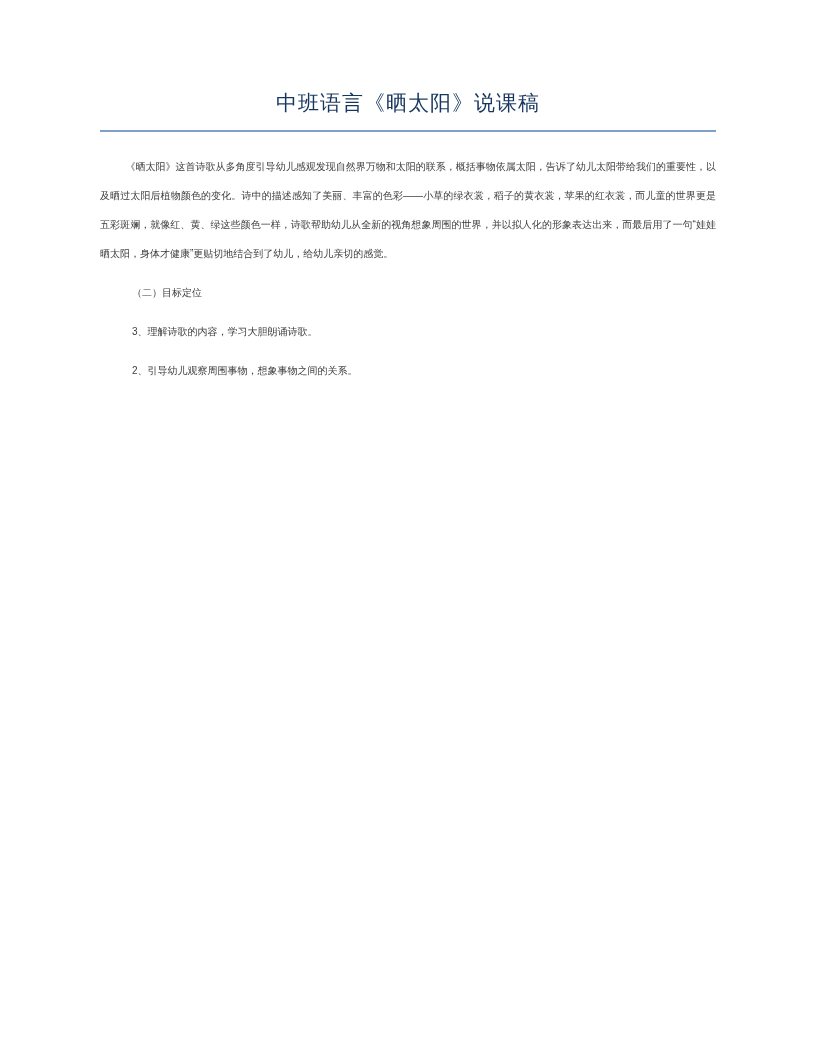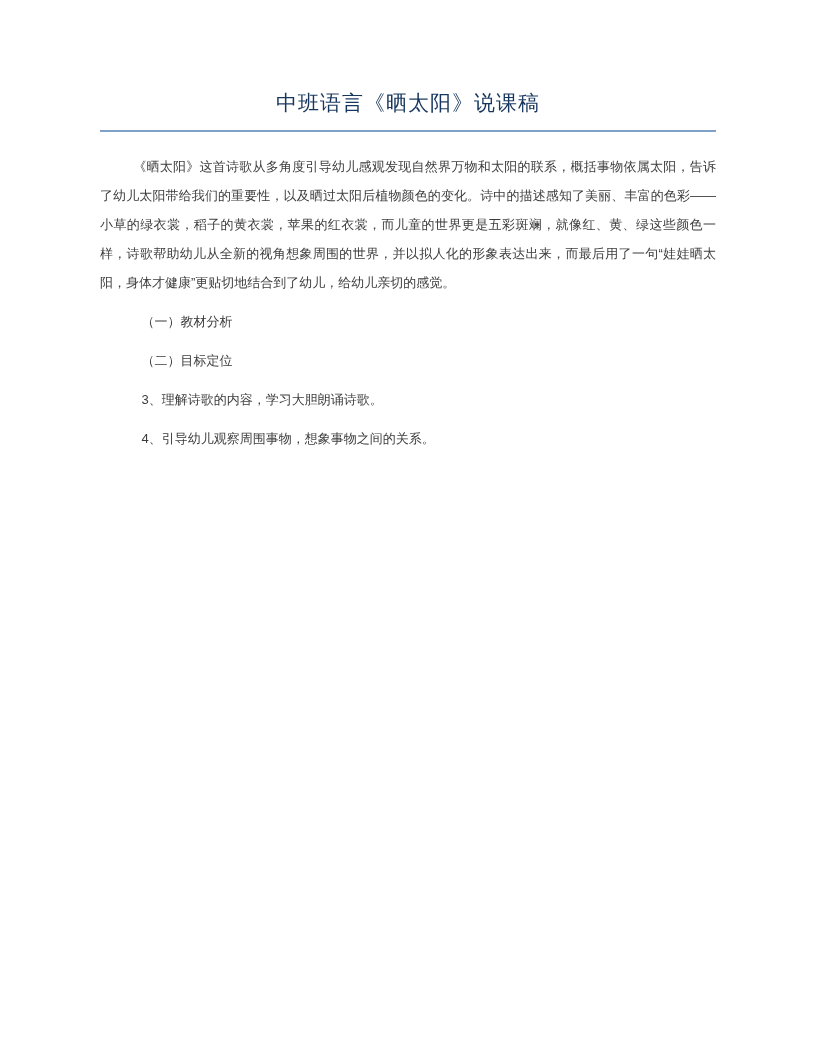--- a/index.html
+++ b/index.html
@@ -29,21 +29,21 @@
       margin: 0;
       text-align: center;
       font-size: 21px;
       font-weight: 500;
       letter-spacing: 1px;
       color: #17365D;
       line-height: 30px;
     }
     .para, .h-sec, .h-sub, .list-item {
       margin: 0 0 10px 0;
-      font-size: 13px;
+      font-size: 10px;
       line-height: 29px;
       color: #3c3c3c;
       text-align: justify;
     }
     .para {
       text-indent: 2.55em;
     }
     .h-sec, .h-sub, .list-item {
       margin-left: 3.2em;
     }
@@ -53,24 +53,23 @@
 
 <div class="page">
 
   <div class="title-wrap">
     <h1 class="doc-title">中班语言《晒太阳》说课稿</h1>
   </div>
 
   <p class="para">《晒太阳》这首诗歌从多角度引导幼儿感观发现自然界万物和太阳的联系，概括事物依属太阳，告诉了幼儿太阳带给我们的重要性，以及晒过太阳后植物颜色的变化。诗中的描述感知了美丽、丰富的色彩——小草的绿衣裳，稻子的黄衣裳，苹果的红衣裳，而儿童的世界更是五彩斑斓，就像红、黄、绿这些颜色一样，诗歌帮助幼儿从全新的视角想象周围的世界，并以拟人化的形象表达出来，而最后用了一句“娃娃晒太阳，身体才健康”更贴切地结合到了幼儿，给幼儿亲切的感觉。</p>
 
 
-  <p class="h-sub">（一）教材分析</p>
 
 
 
   <p class="h-sub">（二）目标定位</p>
 
 
   <p class="list-item">3、理解诗歌的内容，学习大胆朗诵诗歌。</p>
 
-  <p class="list-item">4、引导幼儿观察周围事物，想象事物之间的关系。</p>
+  <p class="list-item">2、引导幼儿观察周围事物，想象事物之间的关系。</p>
 
 </div>
 
 </body></html>

